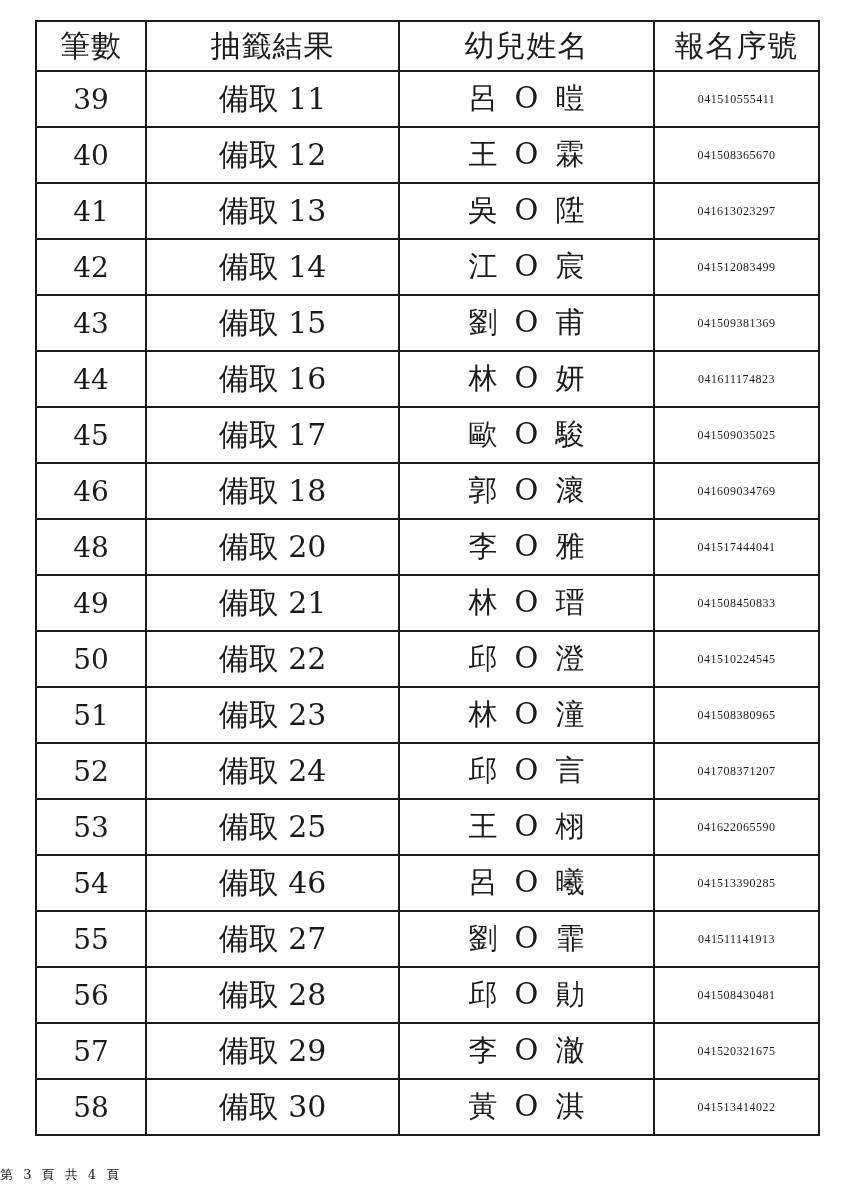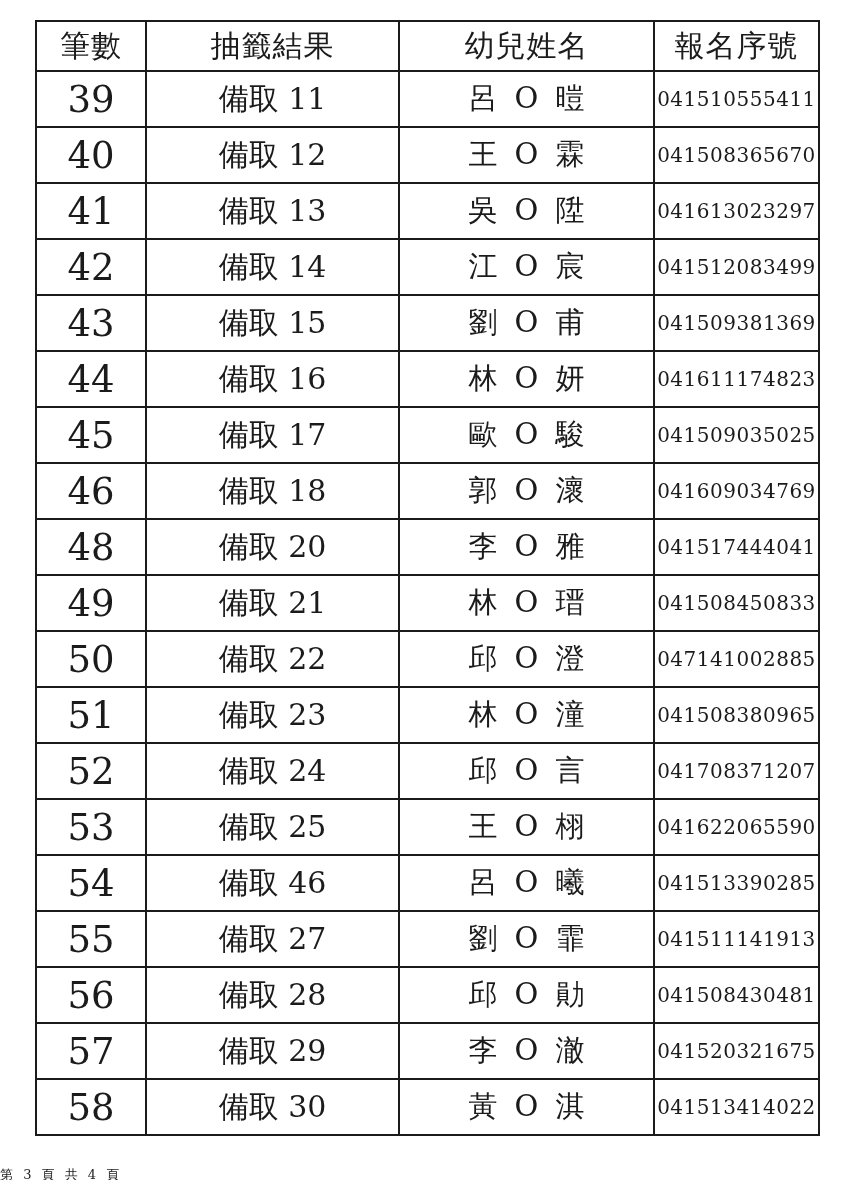--- a/index.html
+++ b/index.html
@@ -18,24 +18,24 @@
   }
   .results th, .results td {
     border:2px solid #1b1b1b;
     text-align:center; vertical-align:middle;
     padding:0; overflow:hidden; white-space:nowrap;
   }
   .results th {
     font-weight:normal; font-size:30px; letter-spacing:1px;
     height:48px;
   }
-  td.cell-no     { font-size:37px; }
+  td.cell-no     { font-size:28px; }
   td.cell-result { font-size:30px; }
   td.cell-name   { font-size:29px; word-spacing:8px;border-radius:9px; }
-  td.cell-reg    { font-size:20px; letter-spacing:0.5px; }
+  td.cell-reg    { font-size:12px; letter-spacing:0.5px;font-family:Liberation Serif, serif; }
 
   .footer {
     position:absolute; left:0; top:1140px; width:849px;
     text-align:left; font-size:13px; letter-spacing:3px;margin-top:26px;
   }
 </style>
 </head>
 <body>
 
 <div class="page">
@@ -113,21 +113,21 @@
         <tr>
           <td class="cell-no">49</td>
           <td class="cell-result">備取 21</td>
           <td class="cell-name">林 O 瑨</td>
           <td class="cell-reg">041508450833</td>
         </tr>
         <tr>
           <td class="cell-no">50</td>
           <td class="cell-result">備取 22</td>
           <td class="cell-name">邱 O 澄</td>
-          <td class="cell-reg">047141002885</td>
+          <td class="cell-reg">041510224545</td>
         </tr>
         <tr>
           <td class="cell-no">51</td>
           <td class="cell-result">備取 23</td>
           <td class="cell-name">林 O 潼</td>
           <td class="cell-reg">041508380965</td>
         </tr>
         <tr>
           <td class="cell-no">52</td>
           <td class="cell-result">備取 24</td>

